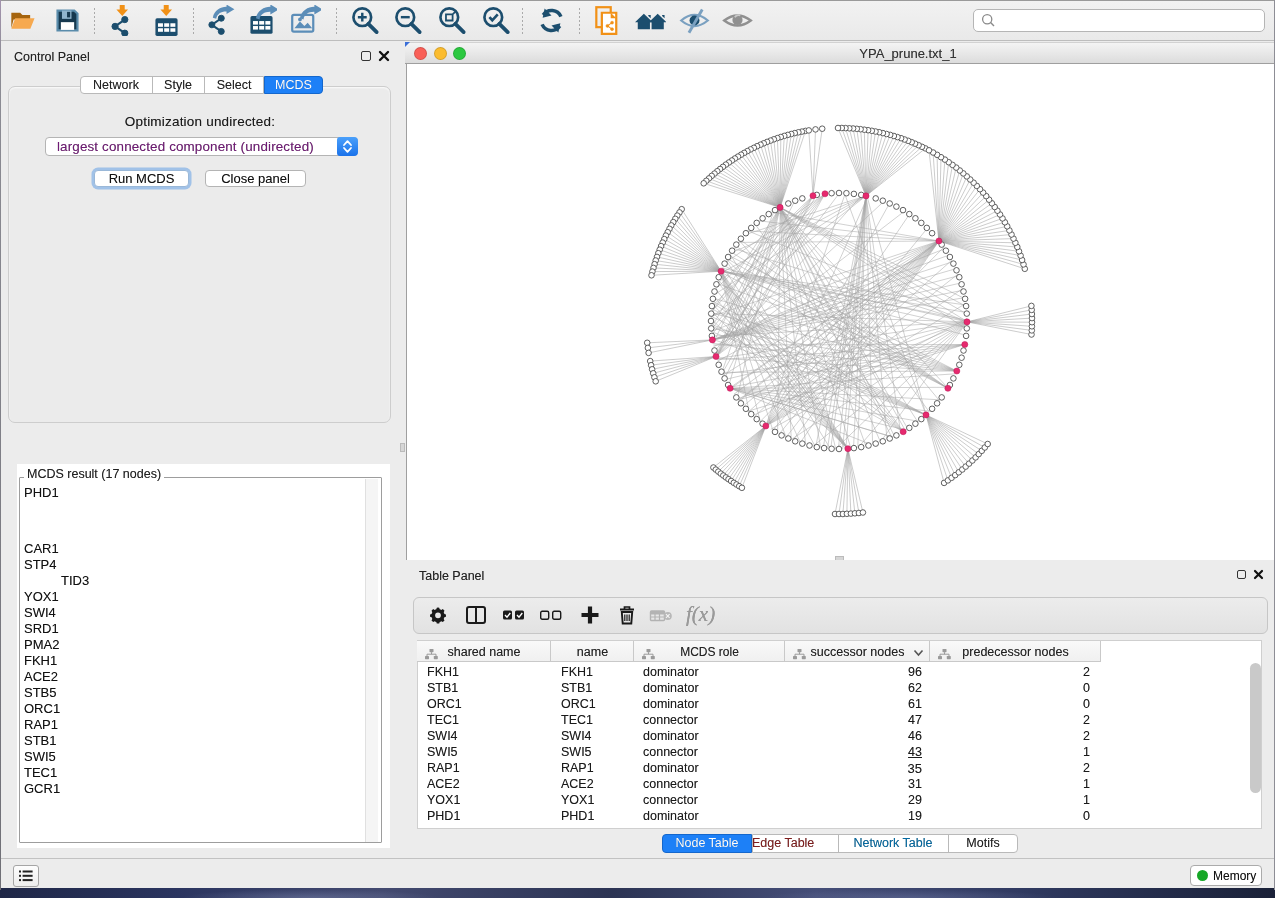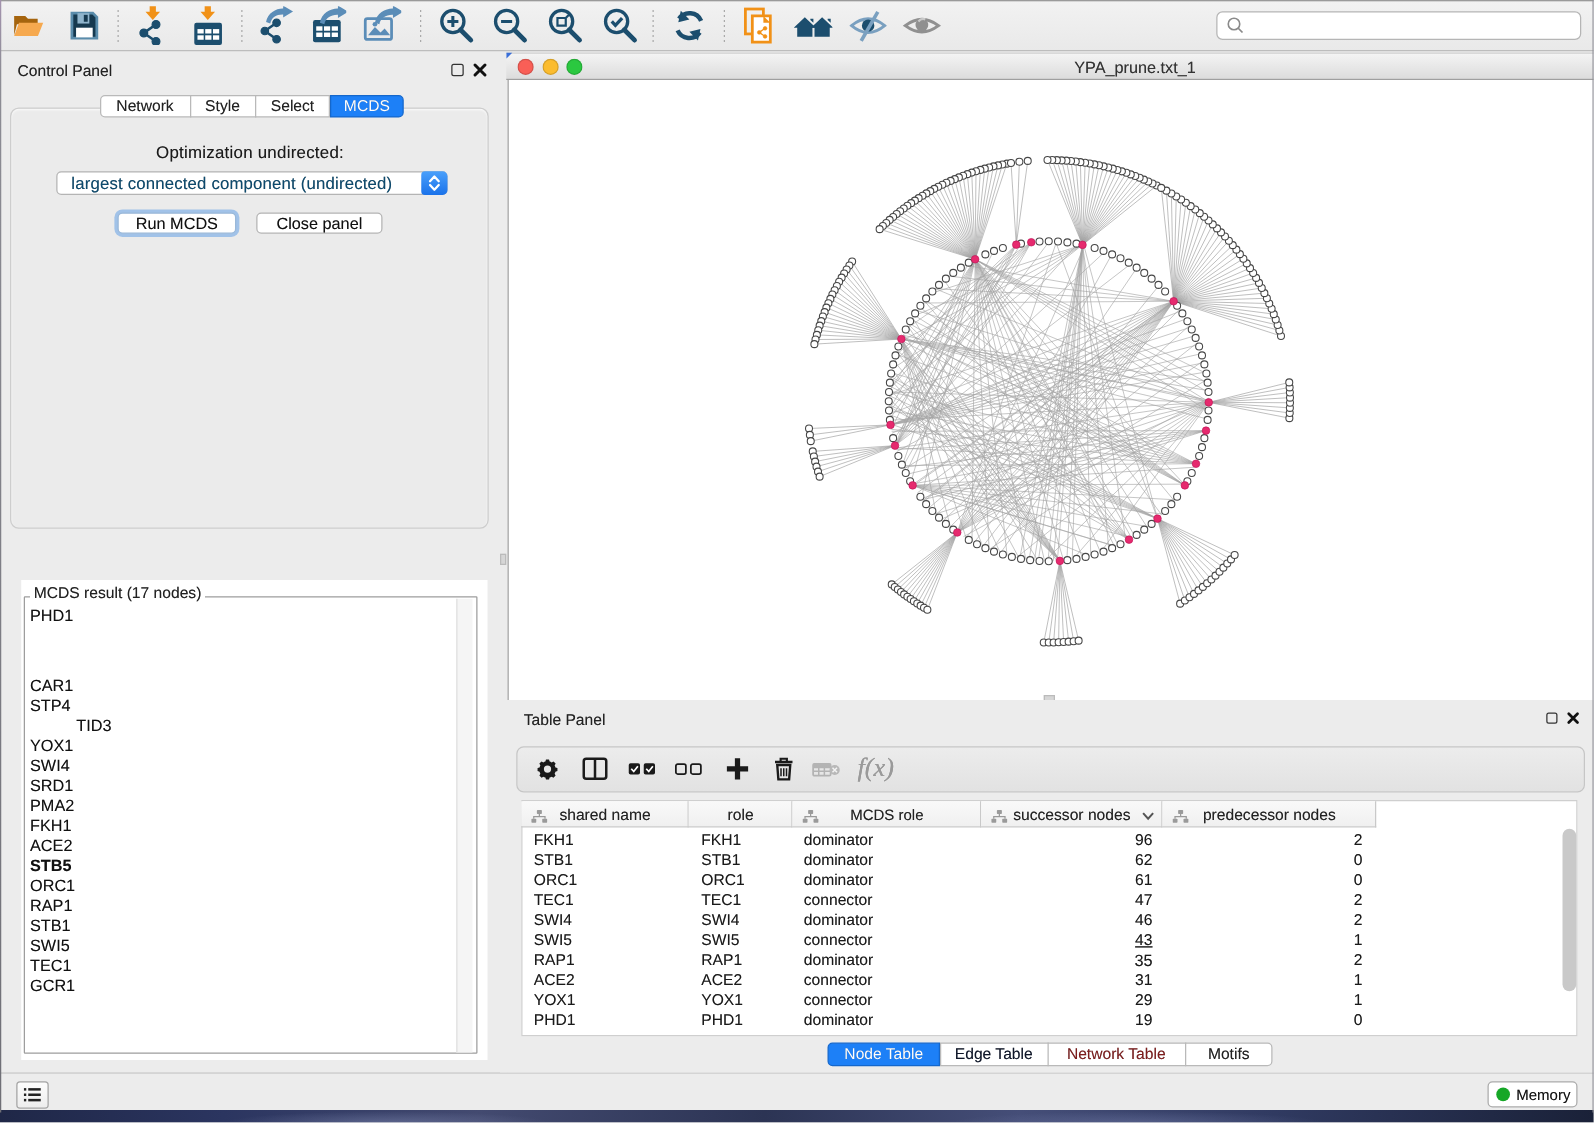--- a/index.html
+++ b/index.html
@@ -164,21 +164,21 @@
 <div class="abs" style="left:8px;top:86px;width:383px;height:337px;background:#ebebeb;border:1px solid #cdcdcd;border-radius:7px;box-shadow:inset 0 1px 2px rgba(255,255,255,.8);"></div>
 <div class="abs" style="left:80px;top:76px;width:184px;height:18px;background:#fff;border:1px solid #b9b9b9;border-radius:4px 0 0 4px;"></div>
 <div class="abs" style="left:152px;top:76px;width:1px;height:18px;background:#b9b9b9;"></div>
 <div class="abs" style="left:204px;top:76px;width:1px;height:18px;background:#b9b9b9;"></div>
 <div class="abs" style="left:80px;top:77px;width:72px;font-size:12.5px;text-align:center;line-height:16px;color:#222;">Network</div>
 <div class="abs" style="left:152px;top:77px;width:52px;font-size:12.5px;text-align:center;line-height:16px;color:#222;">Style</div>
 <div class="abs" style="left:204px;top:77px;width:60px;font-size:12.5px;text-align:center;line-height:16px;color:#222;">Select</div>
 <div class="abs" style="left:264px;top:76px;width:59px;height:18px;background:#1d80f7;border:1px solid #1467cc;border-radius:0 4px 4px 0;font-size:12.5px;text-align:center;line-height:16px;color:#fff;">MCDS</div>
 <div class="abs" style="left:0px;top:114px;width:400px;text-align:center;font-size:13.5px;letter-spacing:0.2px;color:#1a1a1a;">Optimization undirected:</div>
 <div class="abs" style="left:45px;top:137px;width:313px;height:19px;background:#fff;border:1px solid #b4b4b4;border-radius:4px;"></div>
-<div class="abs" style="left:57px;top:139px;font-size:13.4px;letter-spacing:0.15px;color:#0c4a6e;">largest connected component (undirected)</div>
+<div class="abs" style="left:57px;top:139px;font-size:13.4px;letter-spacing:0.15px;color:#701a75;">largest connected component (undirected)</div>
 <div class="abs" style="left:337px;top:137px;width:21px;height:19px;background:linear-gradient(#4aa0fb,#1a72ea);border-radius:3px 4px 4px 3px;"></div>
 <svg class="abs" style="left:341px;top:139px;" width="13" height="15" viewBox="0 0 13 15">
     <path d="M3 6 L6.5 2.2 L10 6" stroke="#fff" stroke-width="1.8" fill="none" stroke-linecap="round" stroke-linejoin="round"></path>
     <path d="M3 9 L6.5 12.8 L10 9" stroke="#fff" stroke-width="1.8" fill="none" stroke-linecap="round" stroke-linejoin="round"></path>
   </svg>
 <div class="abs" style="left:94px;top:170px;width:95px;height:17px;background:#fff;border:1px solid #9ab8d8;border-radius:4px;box-shadow:0 0 0 2.5px rgba(100,160,230,.55);font-size:13px;text-align:center;line-height:16px;color:#111;">Run MCDS</div>
 <div class="abs" style="left:205px;top:170px;width:101px;height:17px;background:#fff;border:1px solid #b4b4b4;border-radius:4px;font-size:13px;text-align:center;line-height:16px;color:#111;">Close panel</div>
 <div class="abs" style="left:17px;top:464px;width:373px;height:384px;background:#fff;"></div>
 <div class="abs" style="left:19px;top:477px;width:363px;height:366px;border:1px solid #9d9d9d;border-radius:1px;"></div>
 <div class="abs" style="left:24px;top:467px;background:#fff;padding:0 3px;font-size:12.5px;color:#222;">MCDS result (17 nodes)</div>
@@ -187,21 +187,21 @@
     <div style="height:16px;">PHD1</div>
     <div style="height:16px;margin-top:40px;">CAR1</div>
     <div style="height:16px;">STP4</div>
     <div style="height:16px;margin-left:37px;">TID3</div>
     <div style="height:16px;">YOX1</div>
     <div style="height:16px;">SWI4</div>
     <div style="height:16px;">SRD1</div>
     <div style="height:16px;">PMA2</div>
     <div style="height:16px;">FKH1</div>
     <div style="height:16px;">ACE2</div>
-    <div style="height:16px;font-weight:bold;">STB5</div>
+    <div style="height:16px;">STB5</div>
     <div style="height:16px;">ORC1</div>
     <div style="height:16px;">RAP1</div>
     <div style="height:16px;">STB1</div>
     <div style="height:16px;">SWI5</div>
     <div style="height:16px;">TEC1</div>
     <div style="height:16px;">GCR1</div>
   </div>
 <div class="abs" style="left:0;top:858px;width:1275px;height:1px;background:#c2c2c2;"></div>
 <div class="abs" style="left:0;top:859px;width:1275px;height:29px;background:#ececec;"></div>
 <div class="abs" style="left:13px;top:865px;width:26px;height:22px;background:linear-gradient(#fdfdfd,#ededed);border:1px solid #a5a5a5;border-radius:3px;"></div>
@@ -929,21 +929,21 @@
 <div class="abs" style="left:417px;top:645px;width:134px;text-align:center;font-size:12.5px;color:#222;">shared name</div>
 <div class="abs" style="left:425px;top:646px;"><svg width="13" height="11" viewBox="0 0 13 11">
       <g fill="#9a9a9a">
         <rect x="4.5" y="0" width="4" height="3.2" rx="0.6"></rect>
         <rect x="0" y="7" width="4" height="3.2" rx="0.6"></rect>
         <rect x="8.8" y="7" width="4" height="3.2" rx="0.6"></rect>
         <path d="M6.5 3.2 v2 M2 7 v-1.8 h9 V7" stroke="#9a9a9a" fill="none" stroke-width="1"></path>
       </g>
     </svg></div>
 <div class="abs" style="left:551px;top:641px;width:83px;height:21px;background:linear-gradient(#f9f9f9,#f0f0f0);border-right:1px solid #c9c9c9;border-bottom:1px solid #c9c9c9;"></div>
-<div class="abs" style="left:551px;top:645px;width:83px;text-align:center;font-size:12.5px;color:#222;">role</div>
+<div class="abs" style="left:551px;top:645px;width:83px;text-align:center;font-size:12.5px;color:#222;">name</div>
 <div class="abs" style="left:634px;top:641px;width:151px;height:21px;background:linear-gradient(#f9f9f9,#f0f0f0);border-right:1px solid #c9c9c9;border-bottom:1px solid #c9c9c9;"></div>
 <div class="abs" style="left:634px;top:645px;width:151px;text-align:center;font-size:12px;color:#222;">MCDS role</div>
 <div class="abs" style="left:642px;top:646px;"><svg width="13" height="11" viewBox="0 0 13 11">
       <g fill="#9a9a9a">
         <rect x="4.5" y="0" width="4" height="3.2" rx="0.6"></rect>
         <rect x="0" y="7" width="4" height="3.2" rx="0.6"></rect>
         <rect x="8.8" y="7" width="4" height="3.2" rx="0.6"></rect>
         <path d="M6.5 3.2 v2 M2 7 v-1.8 h9 V7" stroke="#9a9a9a" fill="none" stroke-width="1"></path>
       </g>
     </svg></div>
@@ -1017,15 +1017,15 @@
 <div class="abs" style="left:988px;top:793px;width:102px;text-align:right;font-size:12.5px;">1</div>
 <div class="abs" style="left:427px;top:809px;font-size:12.5px;">PHD1</div>
 <div class="abs" style="left:561px;top:809px;font-size:12.5px;">PHD1</div>
 <div class="abs" style="left:643px;top:809px;font-size:12.5px;">dominator</div>
 <div class="abs" style="left:820px;top:809px;width:102px;text-align:right;font-size:12.5px;">19</div>
 <div class="abs" style="left:988px;top:809px;width:102px;text-align:right;font-size:12.5px;">0</div>
 <div class="abs" style="left:1250px;top:663px;width:11px;height:130px;background:#c9c9c9;border-radius:6px;"></div>
 <div class="abs" style="left:752px;top:834px;width:266px;height:19px;background:#fff;border:1px solid #b9b9b9;border-radius:0 4px 4px 0;"></div>
 <div class="abs" style="left:838px;top:834px;width:1px;height:19px;background:#b9b9b9;"></div>
 <div class="abs" style="left:948px;top:834px;width:1px;height:19px;background:#b9b9b9;"></div>
-<div class="abs" style="left:752px;top:835px;width:86px;font-size:12.5px;text-align:center;line-height:17px;color:#0f172a;">Edge Table</div>
-<div class="abs" style="left:838px;top:835px;width:110px;font-size:12.5px;text-align:center;line-height:17px;color:#7f1d1d;">Network Table</div>
+<div class="abs" style="left:752px;top:835px;width:86px;font-size:12.5px;text-align:left;line-height:17px;color:#7f1d1d;">Edge Table</div>
+<div class="abs" style="left:838px;top:835px;width:110px;font-size:12.5px;text-align:center;line-height:17px;color:#0369a1;">Network Table</div>
 <div class="abs" style="left:948px;top:835px;width:70px;font-size:12.5px;text-align:center;line-height:17px;color:#222;">Motifs</div>
 <div class="abs" style="left:662px;top:834px;width:90px;height:19px;background:#1d80f7;border:1px solid #1467cc;border-radius:4px 0 0 4px;font-size:12.5px;text-align:center;line-height:17px;color:#fff;">Node Table</div>
 </body></html>

